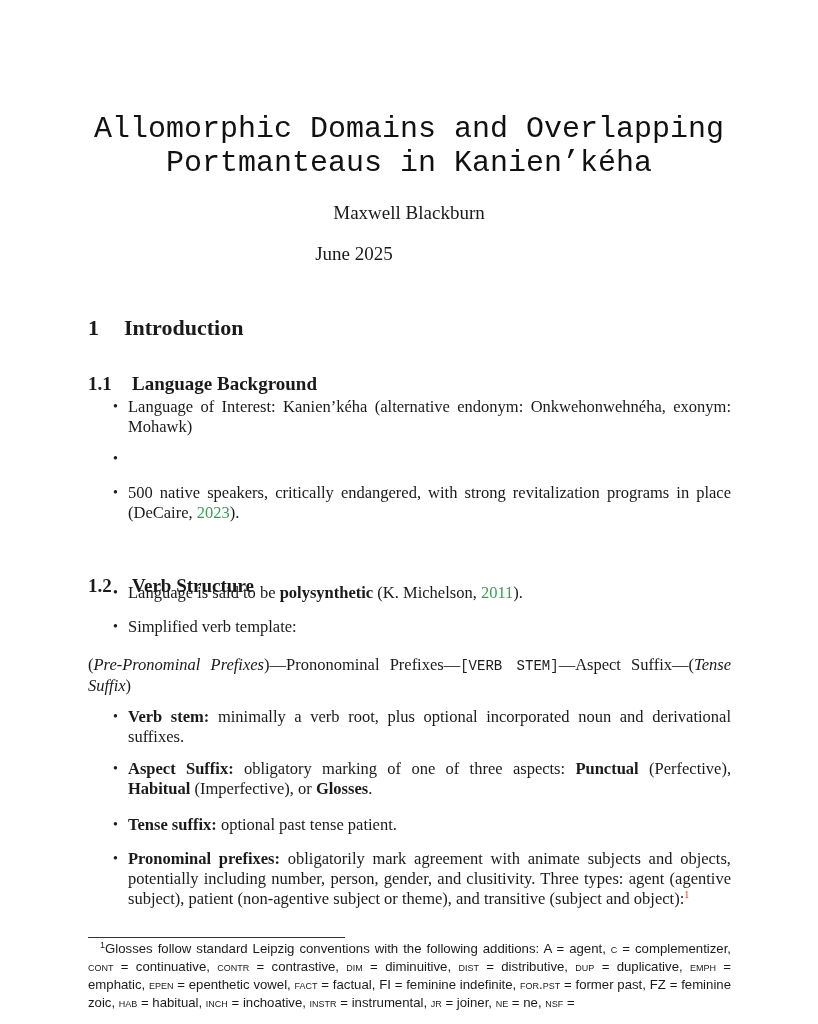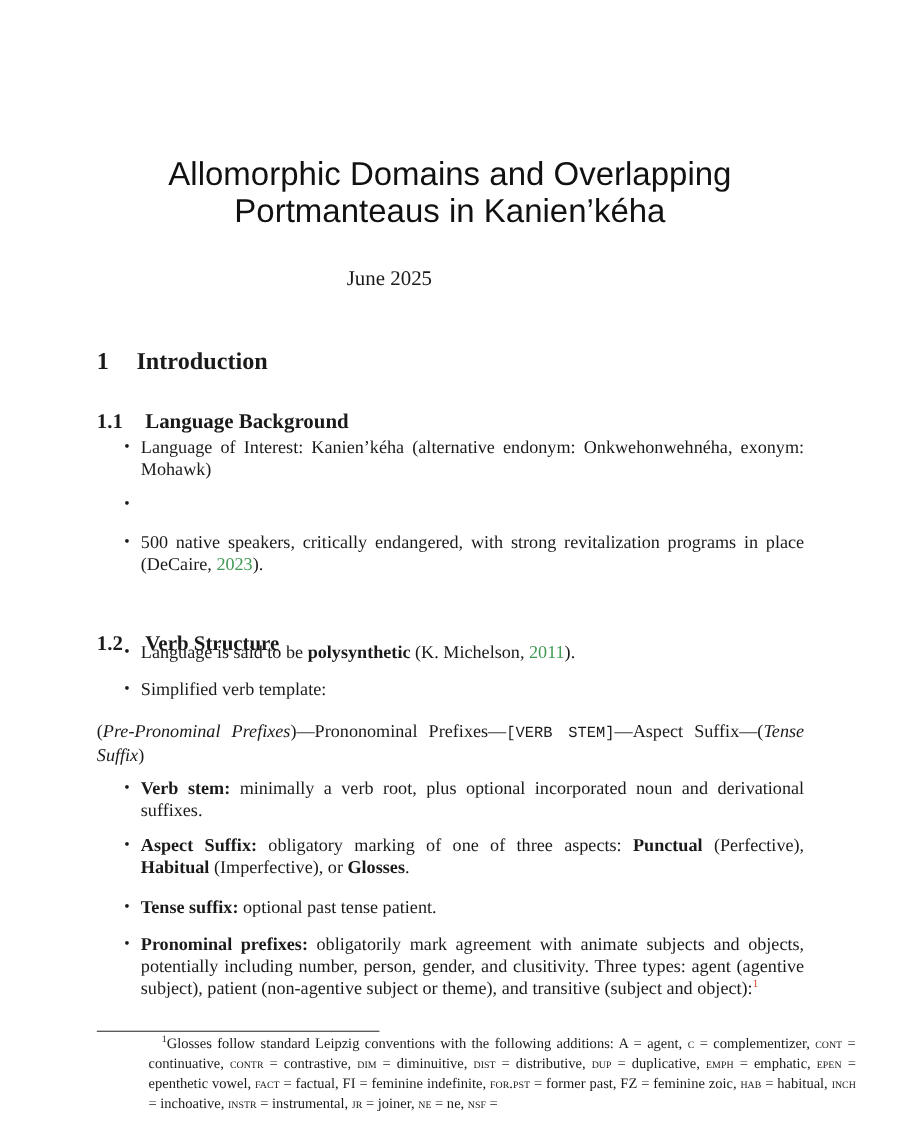--- a/index.html
+++ b/index.html
@@ -1,53 +1,54 @@
 <!DOCTYPE html>
 <html><head>
 <meta charset="utf-8">
 <style>
   html, body { margin: 0; padding: 0; background: #ffffff; }
   body { width: 818px; height: 1024px; overflow: hidden; position: relative;
          font-family: "DejaVu Serif", "Liberation Serif", serif; color: #1a1a1a; }
   .page { position: absolute; left: 0; top: 0; width: 818px; height: 1024px; }
   .title { position: absolute; left: 0; width: 818px; top: 112px; text-align: center;
-           font-size: 30px; line-height: 34px; font-family: Liberation Sans, sans-serif; color: #111; margin-top: 30px; }
+           font-size: 30px; line-height: 34px; font-family: Liberation Mono, monospace; color: #111; }
   .author { position: absolute; left: 0; width: 818px; top: 202px; text-align: center;
             font-size: 19px; font-family: "Liberation Serif", serif; }
   .date { position: absolute; left: 0; width: 708px; top: 243px; text-align: center;
           font-size: 19px; font-family: "Liberation Serif", serif; }
   .h1 { position: absolute; left: 88px; top: 315px; font-size: 22px; font-weight: bold;
         font-family: "Liberation Serif", serif; }
   .h2 { position: absolute; left: 88px; font-size: 19px; font-weight: bold; font-family: "Liberation Serif", serif; }
   .num { display: inline-block; }
   .h1 .num { width: 36px; }
   .h2 .num { width: 44px; }
   .item { position: absolute; left: 128px; width: 603px; font-size: 16.5px; line-height: 20px;
           font-family: "Liberation Serif", serif; text-align: justify; }
   .bullet { position: absolute; left: -15px; top: 0; font-size: 14px; }
   .para { position: absolute; left: 88px; width: 643px; font-size: 16.5px; line-height: 20px;
           font-family: "Liberation Serif", serif; text-align: justify; }
   .cite { color: #3f9a55; }
   .fnmark { color: #d0442a; font-size: 10px; vertical-align: super; line-height: 0; }
   .mono { font-family: "Liberation Mono", monospace; font-size: 14px; }
   .rule { position: absolute; left: 88px; top: 937px; width: 257px; height: 1px; background: #333; }
   .footnote { position: absolute; left: 88px; top: 940px; width: 643px; font-size: 13.2px; line-height: 18px;
-              font-family: Liberation Serif, serif; text-align: justify; margin-left: 47px; }
+              font-family: Liberation Sans, sans-serif; text-align: justify; }
   .sc { font-variant: small-caps; text-transform: lowercase; }
   .fnnum { font-size: 9px; vertical-align: super; line-height: 0; }
 </style>
 </head>
 <body>
 
 <div class="page">
 
   <div class="title">
     <div>Allomorphic Domains and Overlapping</div>
     <div>Portmanteaus in Kanien’kéha</div>
   </div>
+  <div class="author">Maxwell Blackburn</div>
   <div class="date">June 2025</div>
 
   <div class="h1">
     <span class="num">1</span><span>Introduction</span>
   </div>
 
   <div class="h2" style="top:373px;font-family:Liberation Serif, serif;">
     <span class="num">1.1</span><span>Language Background</span>
   </div>
 

